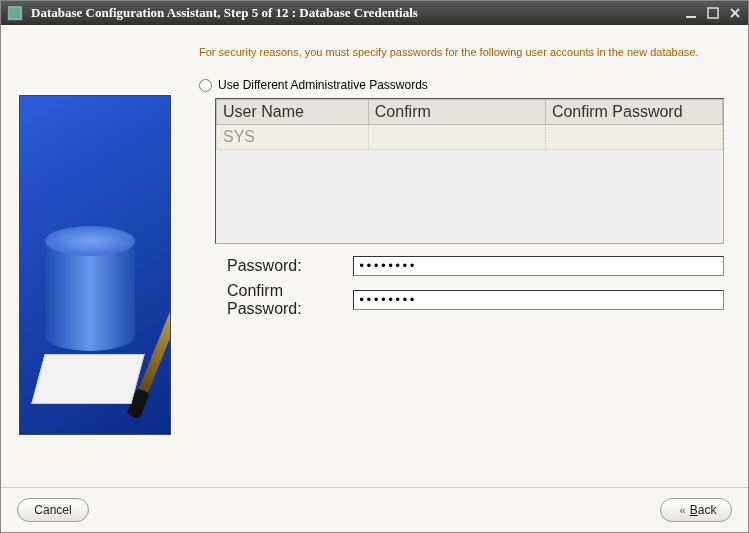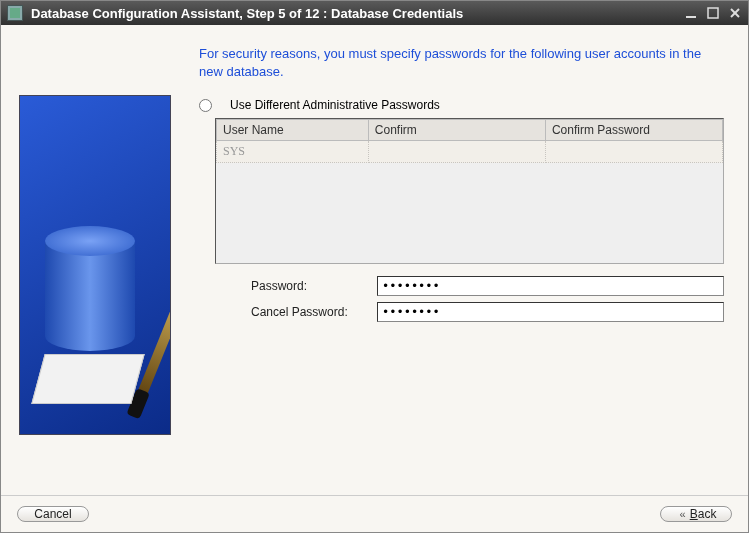--- a/index.html
+++ b/index.html
@@ -29,21 +29,21 @@
     font-weight: bold;
     font-size: 13px;
   }
   .titlebar .app-icon {
     width: 16px; height:16px;
     background:#8aa;
     border:1px solid #455;
     margin-right:8px;
     display:flex;align-items:center;justify-content:center;
   }
-  .titlebar .title { flex:1; }
+  .titlebar .title { flex:1;font-family:Liberation Serif, serif; }
   .titlebar .win-controls { display:flex; gap:8px; }
   .titlebar .win-btn { width:14px; height:14px; display:flex;align-items:center;justify-content:center; cursor:default;}
   .titlebar .win-btn svg { fill:#ddd; }
   .content {
     flex:1;
     display:flex;
     flex-direction:row;
     padding: 20px 18px 8px 18px;
     background:#f8f6f2;
   }
@@ -55,75 +55,73 @@
     border:1px solid #445;
     position:relative;
     overflow:hidden;
   }
   .right-panel {
     flex:1;
     padding-left: 28px;
     padding-right: 6px;
   }
   .instruction {
-    color:#1d4ed8;
-    font-size:13px;
+    color:#a16207;
+    font-size:11px;
     margin-bottom: 18px;
     line-height:1.35;
   }
   .option-row {
     display:flex;
-    align-items:center;
-    gap:18px;
+    align-items:flex-end;
+    gap:6px;
     margin-bottom:4px;
   }
   .option-row input[type=radio]{
     width:13px;height:13px;
   }
   .table-wrap {
     border:1px inset #aaa;
     background:#efefef;
     margin: 6px 0 12px 16px;
     height: 146px;
     overflow:auto;
   }
   table {
     width:100%;
     border-collapse: collapse;
-    font-size:12px;
+    font-size:16px;
   }
   th {
     text-align:left;
     font-weight:normal;
     color:#333;
     background:#e6e3de;
     border:1px solid #bbb;
     padding:3px 6px;
     height:20px;
   }
   td {
     color:#555;
     border:1px dotted #c8c5c0;
     padding:3px 6px;
     height:22px;
     background:#f2efe9;
-    font-family:Liberation Serif, serif;
   }
   .disabled-text { color:#999; }
   .field-row {
     display:flex;
     align-items:center;
     margin: 6px 0 6px 28px;
     gap: 6px;
   }
   .field-row label {
     width: 120px;
     color:#222;
-    font-size:12px;
-    margin-left:24px;
+    font-size:16px;
   }
   .field-row input[type=password]{
     flex:1;
     border:1px inset #888;
     background:#fff;
     height:20px;
     padding:1px 4px;
     font-family: monospace;
     font-size:12px;
   }
@@ -132,21 +130,21 @@
     padding:10px 16px;
     display:flex;
     justify-content:space-between;
     background:#f8f6f2;
   }
   .footer .left-buttons, .footer .right-buttons {
     display:flex; gap:10px;
   }
   .btn {
     min-width: 72px;
-    height:16px;
+    height:24px;
     border:1px solid #999;
     border-radius:12px;
     background: linear-gradient(#fff,#e6e3de);
     display:flex;
     align-items:center;
     justify-content:center;
     font-size:12px;
     color:#222;
     padding:0 12px;
     cursor:default;
@@ -245,21 +243,21 @@
           </tbody>
         </table>
       </div>
 
 
       <div class="field-row">
         <label>Password:</label>
         <input type="password" value="********" style="">
       </div>
       <div class="field-row">
-        <label>Cancel Password:</label>
+        <label>Confirm Password:</label>
         <input type="password" value="********" style="">
       </div>
 
     </div>
   </div>
 
   <div class="footer">
     <div class="left-buttons">
       <div class="btn">
           <span>Cancel</span>

